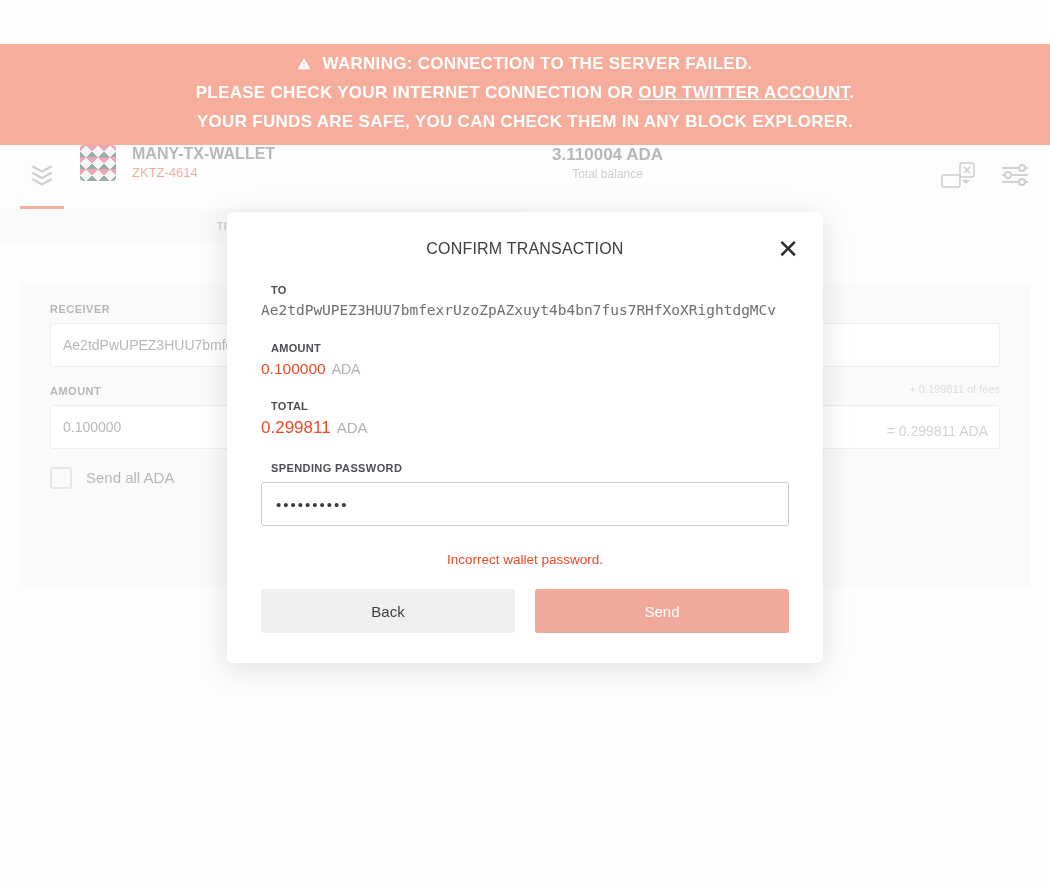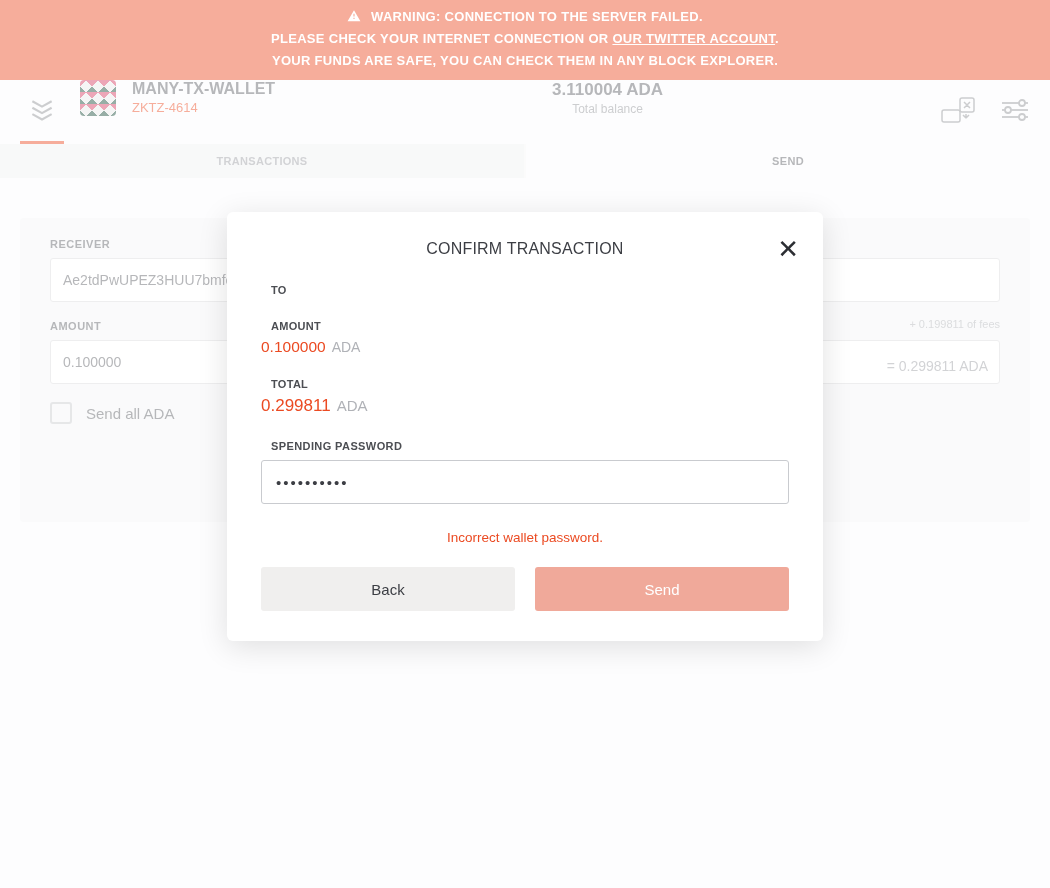--- a/index.html
+++ b/index.html
@@ -11,24 +11,25 @@
       overflow: hidden;
       position: relative;
     }
 
     
     .warning-banner {
       background: #eb4a22;
       color: #fff;
       text-align: center;
       padding: 6px 0 8px;
-      font-size: 13px;
+      font-size: 17px;
       font-weight: 600;
       letter-spacing: 0.3px;
       line-height: 1.7;
+      margin-top: 44px;
     }
     .warning-banner svg { vertical-align: -2px; margin-right: 6px; }
     .warning-banner a { color: #fff; text-decoration: underline; }
 
     
     .header {
       background: #fafbfc;
       height: 64px;
       display: flex;
       padding: 0 20px;
@@ -254,20 +255,21 @@
   <button class="next-btn">Next</button>
 </div>
 
 <div class="overlay"></div>
 
 <div class="modal">
   <div class="modal-title">CONFIRM TRANSACTION</div>
   <button class="modal-close">✕</button>
 
   <div class="modal-section-label">TO</div>
+  <div class="modal-address">Ae2tdPwUPEZ3HUU7bmfexrUzoZpAZxuyt4b4bn7fus7RHfXoXRightdgMCv</div>
 
   <div class="modal-cols">
     <div class="modal-col">
       <div class="modal-section-label" style="margin-top:0">AMOUNT</div>
       <div class="amount-val">
         <span>0.100000</span><span class="unit">ADA</span>
       </div>
     </div>
   </div>
 

